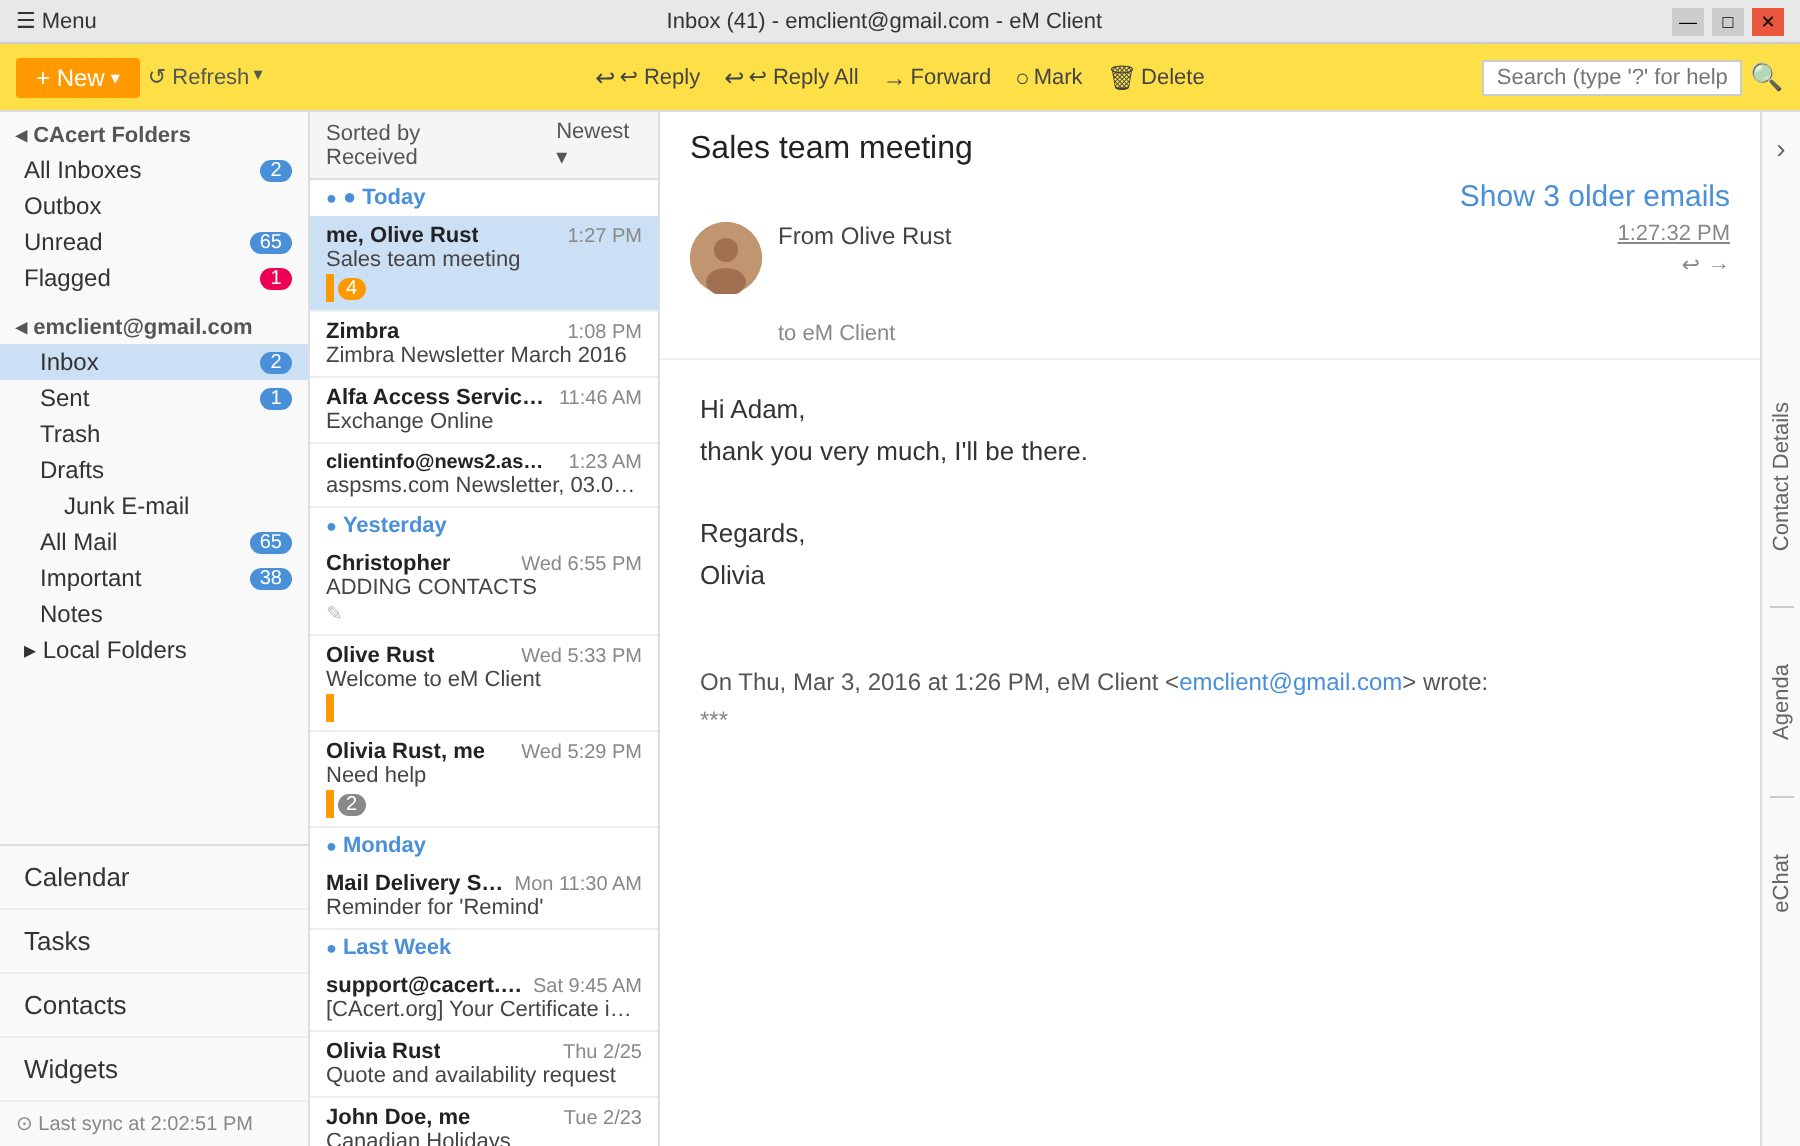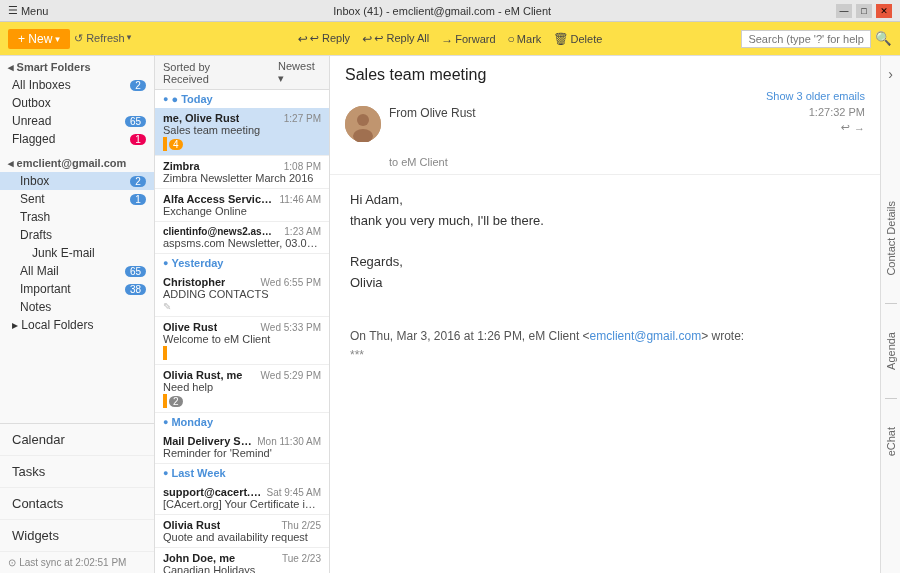--- a/index.html
+++ b/index.html
@@ -155,42 +155,42 @@
       font-weight: normal;
       color: #222;
       margin-bottom: 6px;
     }
     .email-meta-bar {
       display: flex;
       justify-content: flex-end;
       align-items: center;
       margin-bottom: 4px;
     }
-    .show-older { font-size: 11px; color: #4a90d9; cursor: pointer; }
+    .show-older { font-size: 15px; color: #4a90d9; cursor: pointer; }
     .email-from-row {
       display: flex;
       align-items: flex-start;
       gap: 8px;
     }
     .avatar {
       width: 36px;
       height: 36px;
       border-radius: 50%;
       background: #c0956f;
       display: flex;
       align-items: center;
       justify-content: center;
       font-size: 16px;
       color: white;
       flex-shrink: 0;
     }
     .email-from-details { flex: 1; }
     .email-from-name { font-size: 12px; color: #444; }
     .email-to { font-size: 11px; color: #888; margin-top: 36px; }
-    .email-timestamp { font-size: 11px; color: #888; white-space: nowrap; }
+    .email-timestamp { font-size: 11px; color: #888; white-space: nowrap; text-decoration: underline; }
     .email-actions-small { display: flex; gap: 4px; }
     .email-action-small { font-size: 11px; color: #888; cursor: pointer; }
 
     .email-body {
       padding: 15px 20px;
       font-size: 13px;
       color: #333;
       line-height: 1.6;
       overflow-y: auto;
       flex: 1;
@@ -270,21 +270,21 @@
   <div class="toolbar-right">
     <input class="search-box" type="text" placeholder="Search (type '?' for help)" style="">
     <button class="search-icon-btn">🔍</button>
   </div>
 </div>
 
 <div class="main">
 
   <div class="sidebar">
     <div class="sidebar-section-title" style="cursor:pointer;">
-      <span>◂ Smart Folders</span>
+      <span>◂ CAcert Folders</span>
     </div>
     <div class="sidebar-item">
       <span class="label">All Inboxes</span>
       <span class="count blue">2</span>
     </div>
     <div class="sidebar-item">
       <span class="label">Outbox</span>
     </div>
     <div class="sidebar-item">
       <span class="label">Unread</span>

